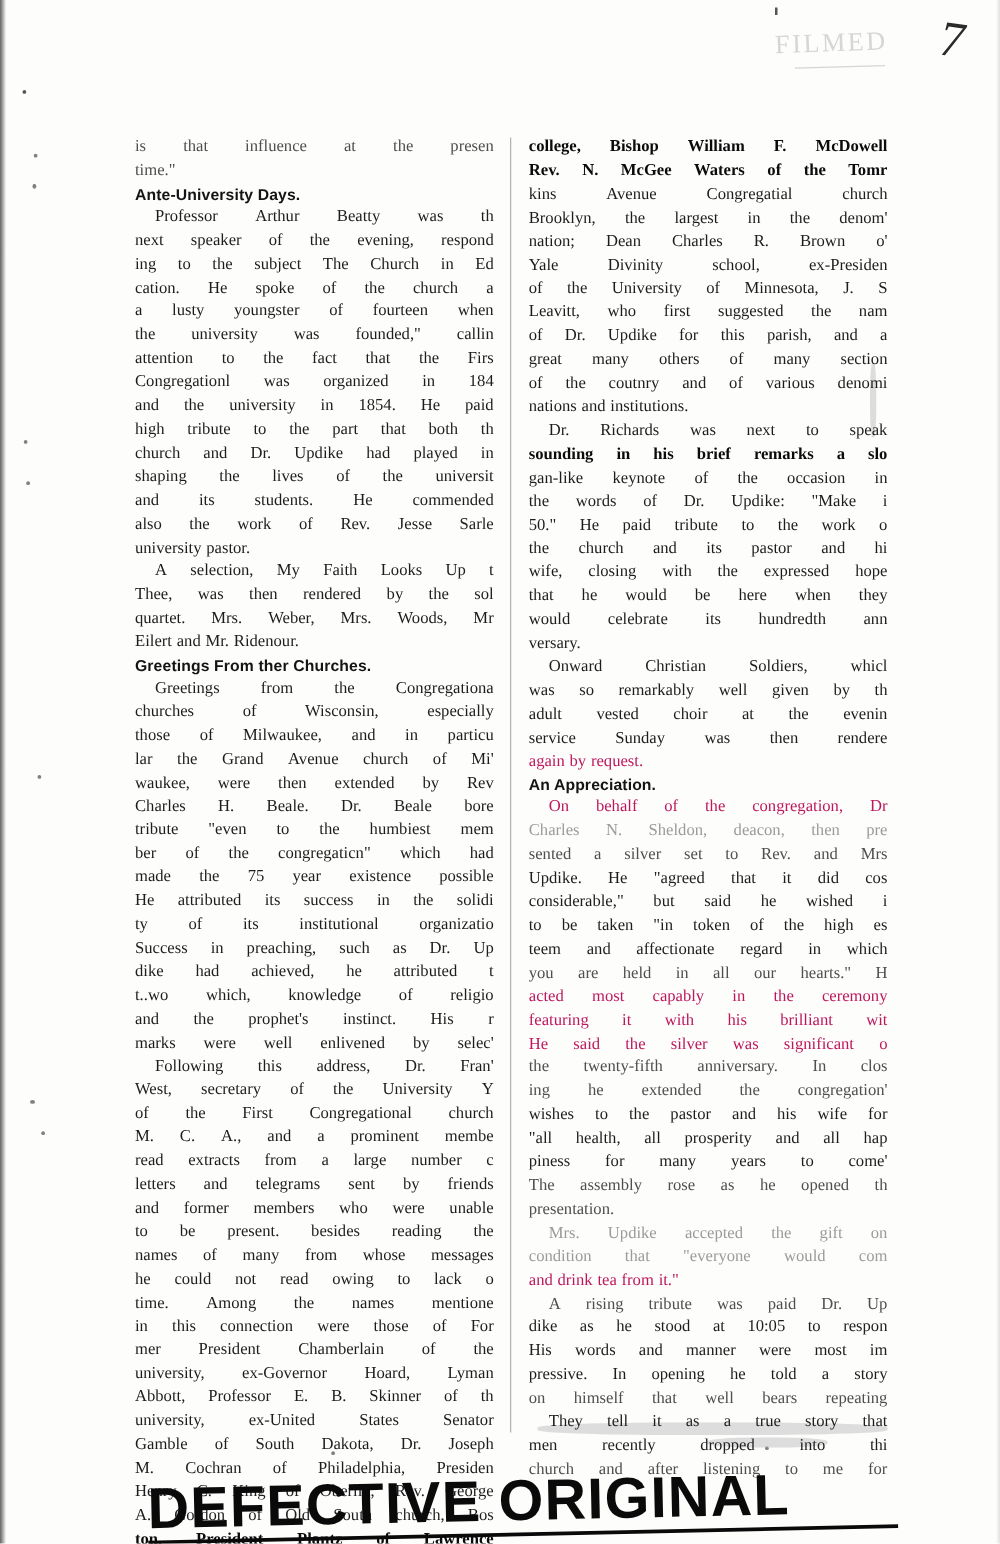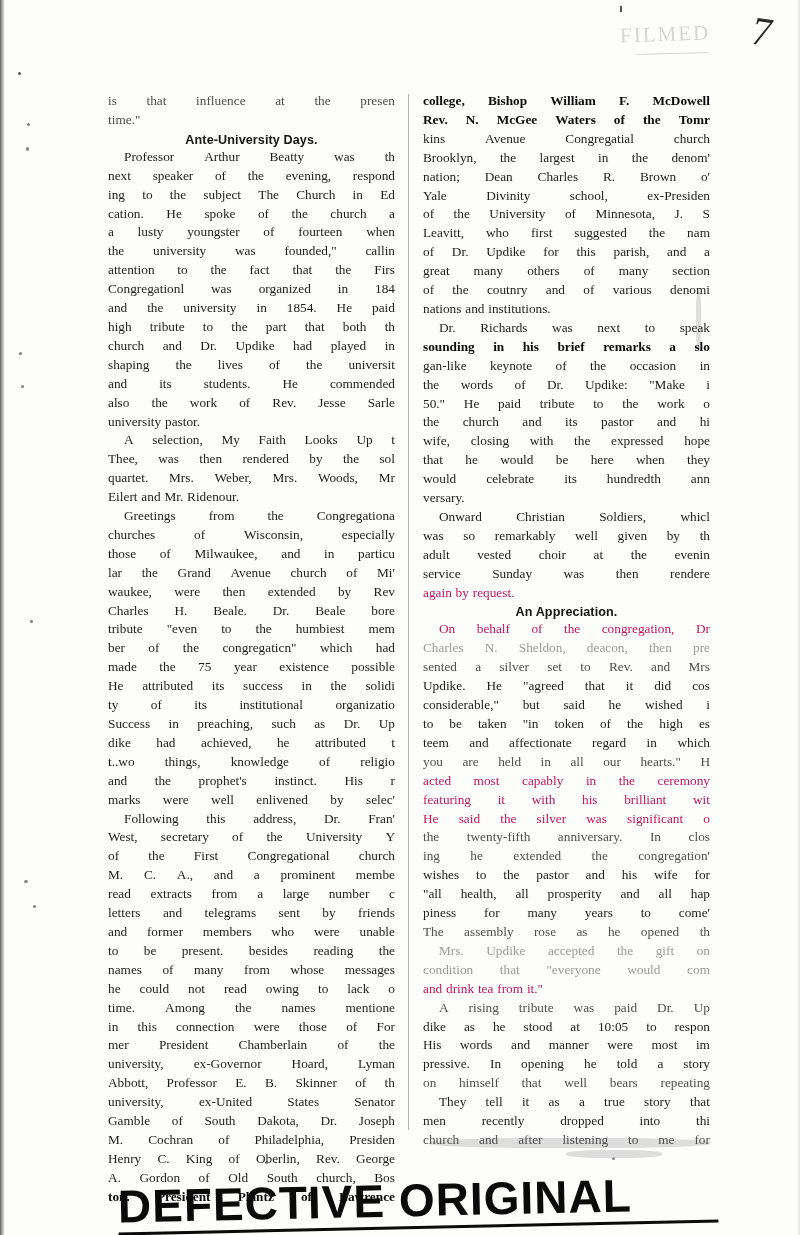--- a/index.html
+++ b/index.html
@@ -70,21 +70,21 @@
   }
   .tick {
     position: absolute;
     background: #555;
   }
 
   
   #clipping {
     position: absolute;
     left: 108px;
-    top: 92px;
+    top: 108px;
     width: 602px;
     height: 1060px;
   }
 
   #columns {
     display: flex;
     width: 100%;
     height: 100%;
   }
   .col {
@@ -118,21 +118,21 @@
     text-indent: 16px;
     word-spacing: .5px;
     -webkit-font-smoothing: none;
   }
 
   .subhead {
     font-family: "Liberation Sans", sans-serif;
     font-size: 12.6px;
     font-weight: bold;
     color: #141414;
-    text-align: center;
+    text-align: left;
     margin: 3px 0 1px 0;
     letter-spacing: .1px;
   }
 
   
   .fade1 { color: #4f4f4f; }
   .fade2 { color: #be185d; }
   .fade3 { color: #9b9b9b; }
   .heavy { color: #0b0b0b; font-weight: 600; }
 
@@ -375,20 +375,21 @@
             <span class="ln just">
               <span>quartet.</span>
               <span>Mrs.</span>
               <span>Weber,</span>
               <span>Mrs.</span>
               <span>Woods,</span>
               <span>Mr</span>
             </span>
             <span class="ln">Eilert and Mr. Ridenour.</span>
           </div>
+          <div class="subhead">Greetings From ther Churches.</div>
           <div class="para">
             <span class="ln just ind">
               <span>Greetings</span>
               <span>from</span>
               <span>the</span>
               <span>Congregationa</span>
             </span>
             <span class="ln just">
               <span>churches</span>
               <span>of</span>
@@ -480,21 +481,21 @@
             <span class="ln just">
               <span>dike</span>
               <span>had</span>
               <span>achieved,</span>
               <span>he</span>
               <span>attributed</span>
               <span>t</span>
             </span>
             <span class="ln just">
               <span>t..wo</span>
-              <span>things,</span>
+              <span>which,</span>
               <span>knowledge</span>
               <span>of</span>
               <span>religio</span>
             </span>
             <span class="ln just">
               <span>and</span>
               <span>the</span>
               <span>prophet's</span>
               <span>instinct.</span>
               <span>His</span>
@@ -1026,20 +1027,21 @@
             </span>
             <span class="ln just fade1">
               <span>The</span>
               <span>assembly</span>
               <span>rose</span>
               <span>as</span>
               <span>he</span>
               <span>opened</span>
               <span>th</span>
             </span>
+            <span class="ln fade1">presentation.</span>
           </div>
           <div class="para">
             <span class="ln just ind fade3">
               <span>Mrs.</span>
               <span>Updike</span>
               <span>accepted</span>
               <span>the</span>
               <span>gift</span>
               <span>on</span>
             </span>

